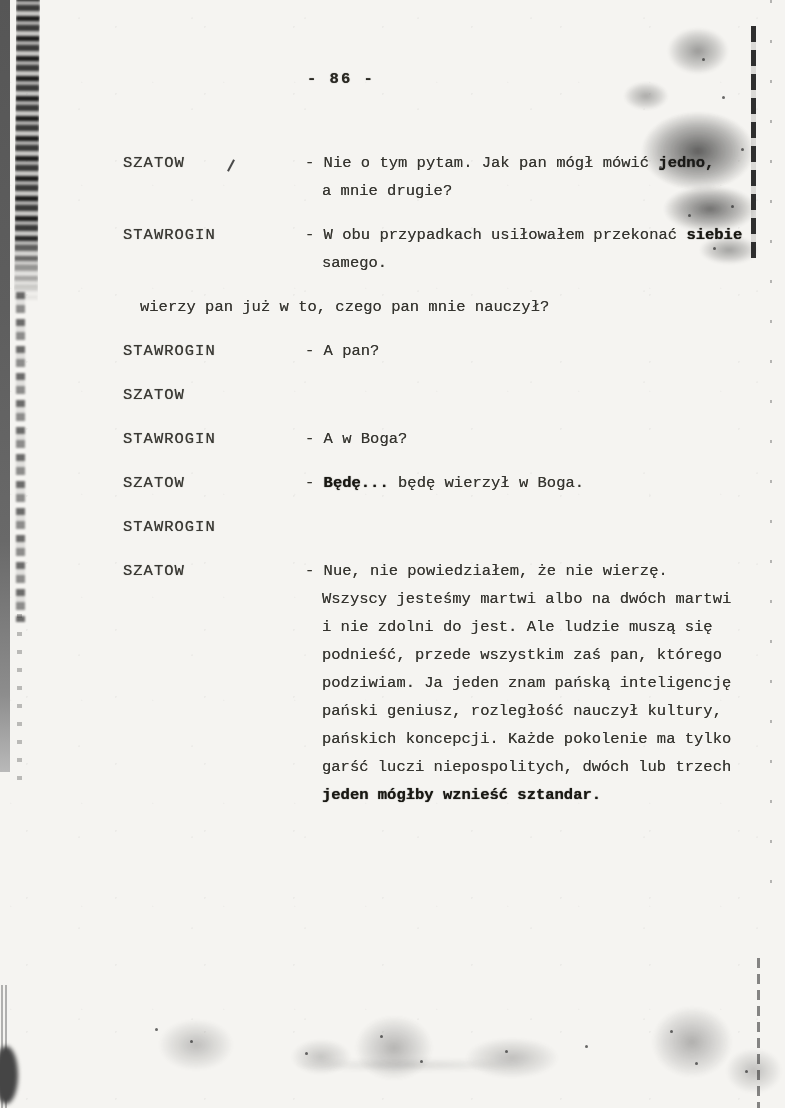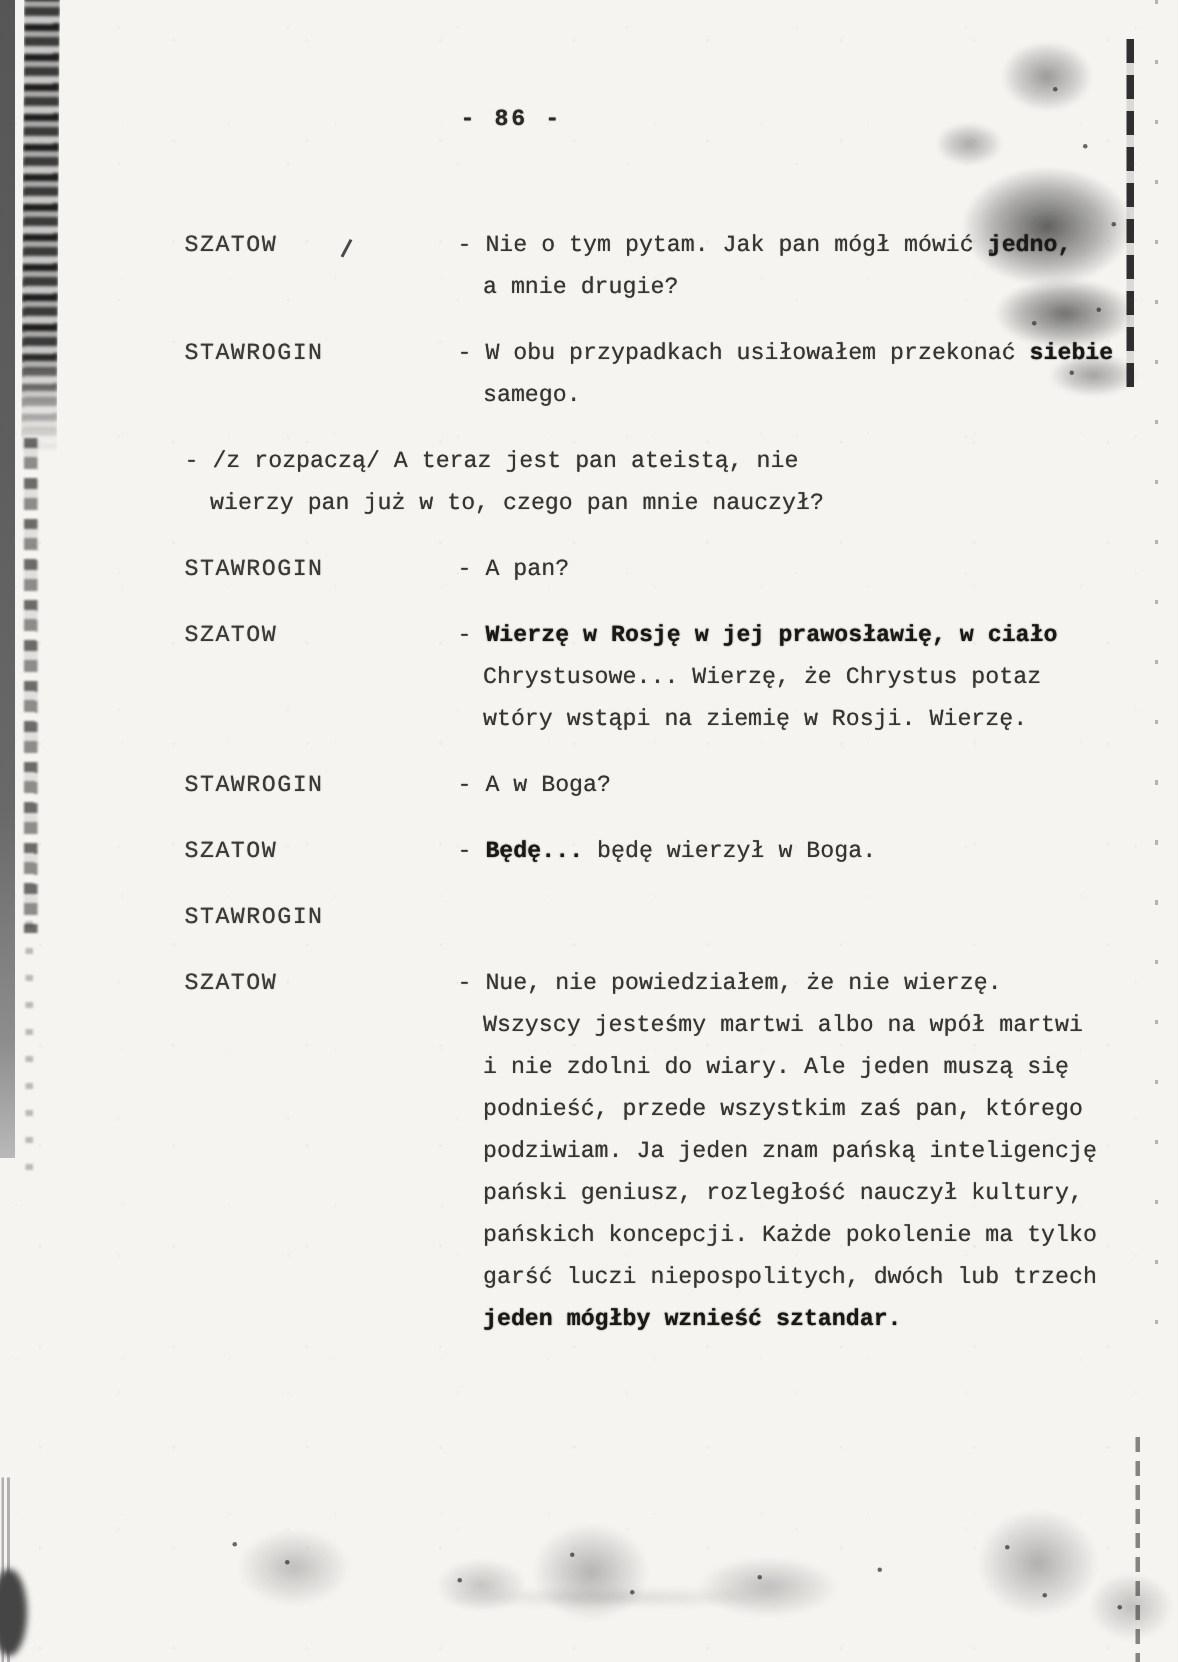--- a/index.html
+++ b/index.html
@@ -100,59 +100,53 @@
         </div>
         <div class="speech-row">
           <div class="speaker">STAWROGIN</div>
           <div class="speech-text">
             <div class="speech-line"><span class="ink">- W obu przypadkach usiłowałem przekonać </span><span class="ink-bold">siebie</span></div>
             <div class="speech-line cont"><span class="ink">samego.</span></div>
           </div>
         </div>
         <div class="speech-row">
           <div class="speech-text">
-            <div class="speech-line"><span class="ink">- /z rozpaczą/ A teraz jest pan ateistą, nie</span></div>
             <div class="speech-line cont"><span class="ink">wierzy pan już w to, czego pan mnie nauczył?</span></div>
           </div>
         </div>
         <div class="speech-row">
           <div class="speaker">STAWROGIN</div>
           <div class="speech-text">
             <div class="speech-line"><span class="ink">- A pan?</span></div>
           </div>
         </div>
         <div class="speech-row">
           <div class="speaker">SZATOW</div>
-          <div class="speech-text">
-            <div class="speech-line"><span class="ink">- </span><span class="ink-bold">Wierzę w Rosję w jej prawosławię, w ciało</span></div>
-            <div class="speech-line cont"><span class="ink">Chrystusowe... Wierzę, że Chrystus potaz</span></div>
-            <div class="speech-line cont"><span class="ink">wtóry wstąpi na ziemię w Rosji. Wierzę.</span></div>
-          </div>
         </div>
         <div class="speech-row">
           <div class="speaker">STAWROGIN</div>
           <div class="speech-text">
             <div class="speech-line"><span class="ink">- A w Boga?</span></div>
           </div>
         </div>
         <div class="speech-row">
           <div class="speaker">SZATOW</div>
           <div class="speech-text">
             <div class="speech-line"><span class="ink">- </span><span class="ink-bold">Będę...</span><span class="ink"> będę wierzył w Boga.</span></div>
           </div>
         </div>
         <div class="speech-row">
           <div class="speaker">STAWROGIN</div>
         </div>
         <div class="speech-row">
           <div class="speaker">SZATOW</div>
           <div class="speech-text">
             <div class="speech-line"><span class="ink">- Nue, nie powiedziałem, że nie wierzę.</span></div>
-            <div class="speech-line cont"><span class="ink">Wszyscy jesteśmy martwi albo na wpół martwi</span></div>
-            <div class="speech-line cont"><span class="ink">i nie zdolni do wiary. Ale jeden muszą się</span></div>
+            <div class="speech-line cont"><span class="ink">Wszyscy jesteśmy martwi albo na dwóch martwi</span></div>
+            <div class="speech-line cont"><span class="ink">i nie zdolni do jest. Ale ludzie muszą się</span></div>
             <div class="speech-line cont"><span class="ink">podnieść, przede wszystkim zaś pan, którego</span></div>
             <div class="speech-line cont"><span class="ink">podziwiam. Ja jeden znam pańską inteligencję</span></div>
             <div class="speech-line cont"><span class="ink">pański geniusz, rozległość nauczył kultury,</span></div>
             <div class="speech-line cont"><span class="ink">pańskich koncepcji. Każde pokolenie ma tylko</span></div>
             <div class="speech-line cont"><span class="ink">garść luczi niepospolitych, dwóch lub trzech</span></div>
             <div class="speech-line cont"><span class="ink-bold">jeden mógłby wznieść sztandar.</span></div>
           </div>
         </div>
       </div>
   </div>

